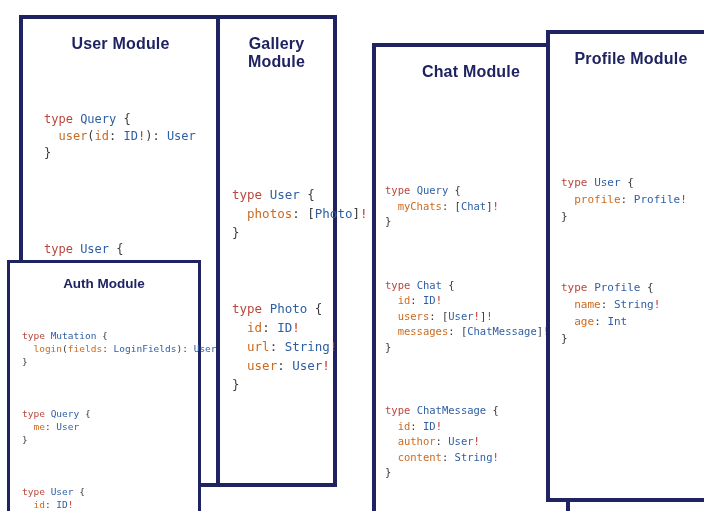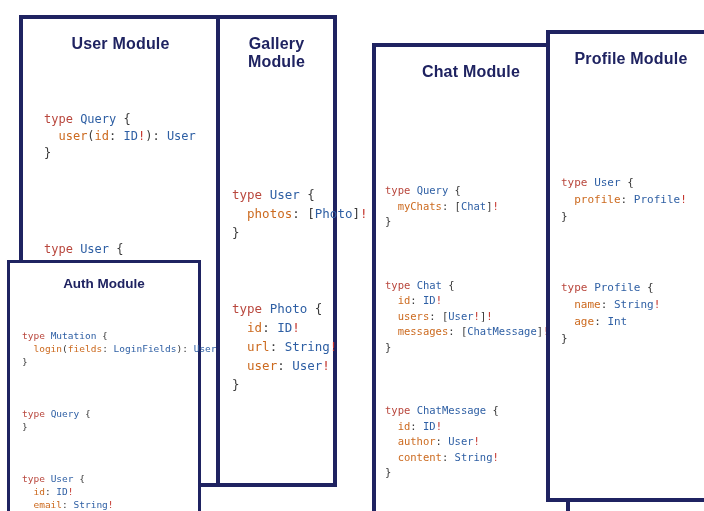--- a/index.html
+++ b/index.html
@@ -74,21 +74,21 @@
     <div class="code code-user">
       <div class="block"><div class="code-line"><span class="tok-k">type</span><span class="tok-p"> </span><span class="tok-t">Query</span><span class="tok-p"> {</span></div><div class="code-line"><span class="tok-p">  </span><span class="tok-f">user</span><span class="tok-p">(</span><span class="tok-f">id</span><span class="tok-p">: </span><span class="tok-t">ID</span><span class="tok-b">!</span><span class="tok-p">): </span><span class="tok-t">User</span></div><div class="code-line"><span class="tok-p">}</span></div></div>
       <div class="block"><div class="code-line"><span class="tok-k">type</span><span class="tok-p"> </span><span class="tok-t">User</span><span class="tok-p"> {</span></div><div class="code-line"><span class="tok-p">  </span><span class="tok-f">username</span><span class="tok-p">: </span><span class="tok-t">String</span><span class="tok-b">!</span></div><div class="code-line"><span class="tok-p">}</span></div></div>
     </div>
   </section>
 
   <section class="authbox">
     <h3>Auth Module</h3>
     <div class="code code-auth">
       <div class="block"><div class="code-line"><span class="tok-k">type</span><span class="tok-p"> </span><span class="tok-t">Mutation</span><span class="tok-p"> {</span></div><div class="code-line"><span class="tok-p">  </span><span class="tok-f">login</span><span class="tok-p">(</span><span class="tok-f">fields</span><span class="tok-p">: </span><span class="tok-t">LoginFields</span><span class="tok-p">): </span><span class="tok-t">User</span></div><div class="code-line"><span class="tok-p">}</span></div></div>
-      <div class="block"><div class="code-line"><span class="tok-k">type</span><span class="tok-p"> </span><span class="tok-t">Query</span><span class="tok-p"> {</span></div><div class="code-line"><span class="tok-p">}</span></div></div>
+      <div class="block"><div class="code-line"><span class="tok-k">type</span><span class="tok-p"> </span><span class="tok-t">Query</span><span class="tok-p"> {</span></div><div class="code-line"><span class="tok-p">  </span><span class="tok-f">me</span><span class="tok-p">: </span><span class="tok-t">User</span></div><div class="code-line"><span class="tok-p">}</span></div></div>
       <div class="block"><div class="code-line"><span class="tok-k">type</span><span class="tok-p"> </span><span class="tok-t">User</span><span class="tok-p"> {</span></div><div class="code-line"><span class="tok-p">  </span><span class="tok-f">id</span><span class="tok-p">: </span><span class="tok-t">ID</span><span class="tok-b">!</span></div><div class="code-line"><span class="tok-p">  </span><span class="tok-f">email</span><span class="tok-p">: </span><span class="tok-t">String</span><span class="tok-b">!</span></div></div>
     </div>
   </section>
 
   <section class="panel panel-gallery">
     <h2>Gallery Module</h2>
     <div class="code code-gallery">
       <div class="block"><div class="code-line"><span class="tok-k">type</span><span class="tok-p"> </span><span class="tok-t">User</span><span class="tok-p"> {</span></div><div class="code-line"><span class="tok-p">  </span><span class="tok-f">photos</span><span class="tok-p">: </span><span class="tok-p">[</span><span class="tok-t">Photo</span><span class="tok-p">]</span><span class="tok-b">!</span></div><div class="code-line"><span class="tok-p">}</span></div></div>
       <div class="block"><div class="code-line"><span class="tok-k">type</span><span class="tok-p"> </span><span class="tok-t">Photo</span><span class="tok-p"> {</span></div><div class="code-line"><span class="tok-p">  </span><span class="tok-f">id</span><span class="tok-p">: </span><span class="tok-t">ID</span><span class="tok-b">!</span></div><div class="code-line"><span class="tok-p">  </span><span class="tok-f">url</span><span class="tok-p">: </span><span class="tok-t">String</span><span class="tok-b">!</span></div><div class="code-line"><span class="tok-p">  </span><span class="tok-f">user</span><span class="tok-p">: </span><span class="tok-t">User</span><span class="tok-b">!</span></div><div class="code-line"><span class="tok-p">}</span></div></div>
     </div>

